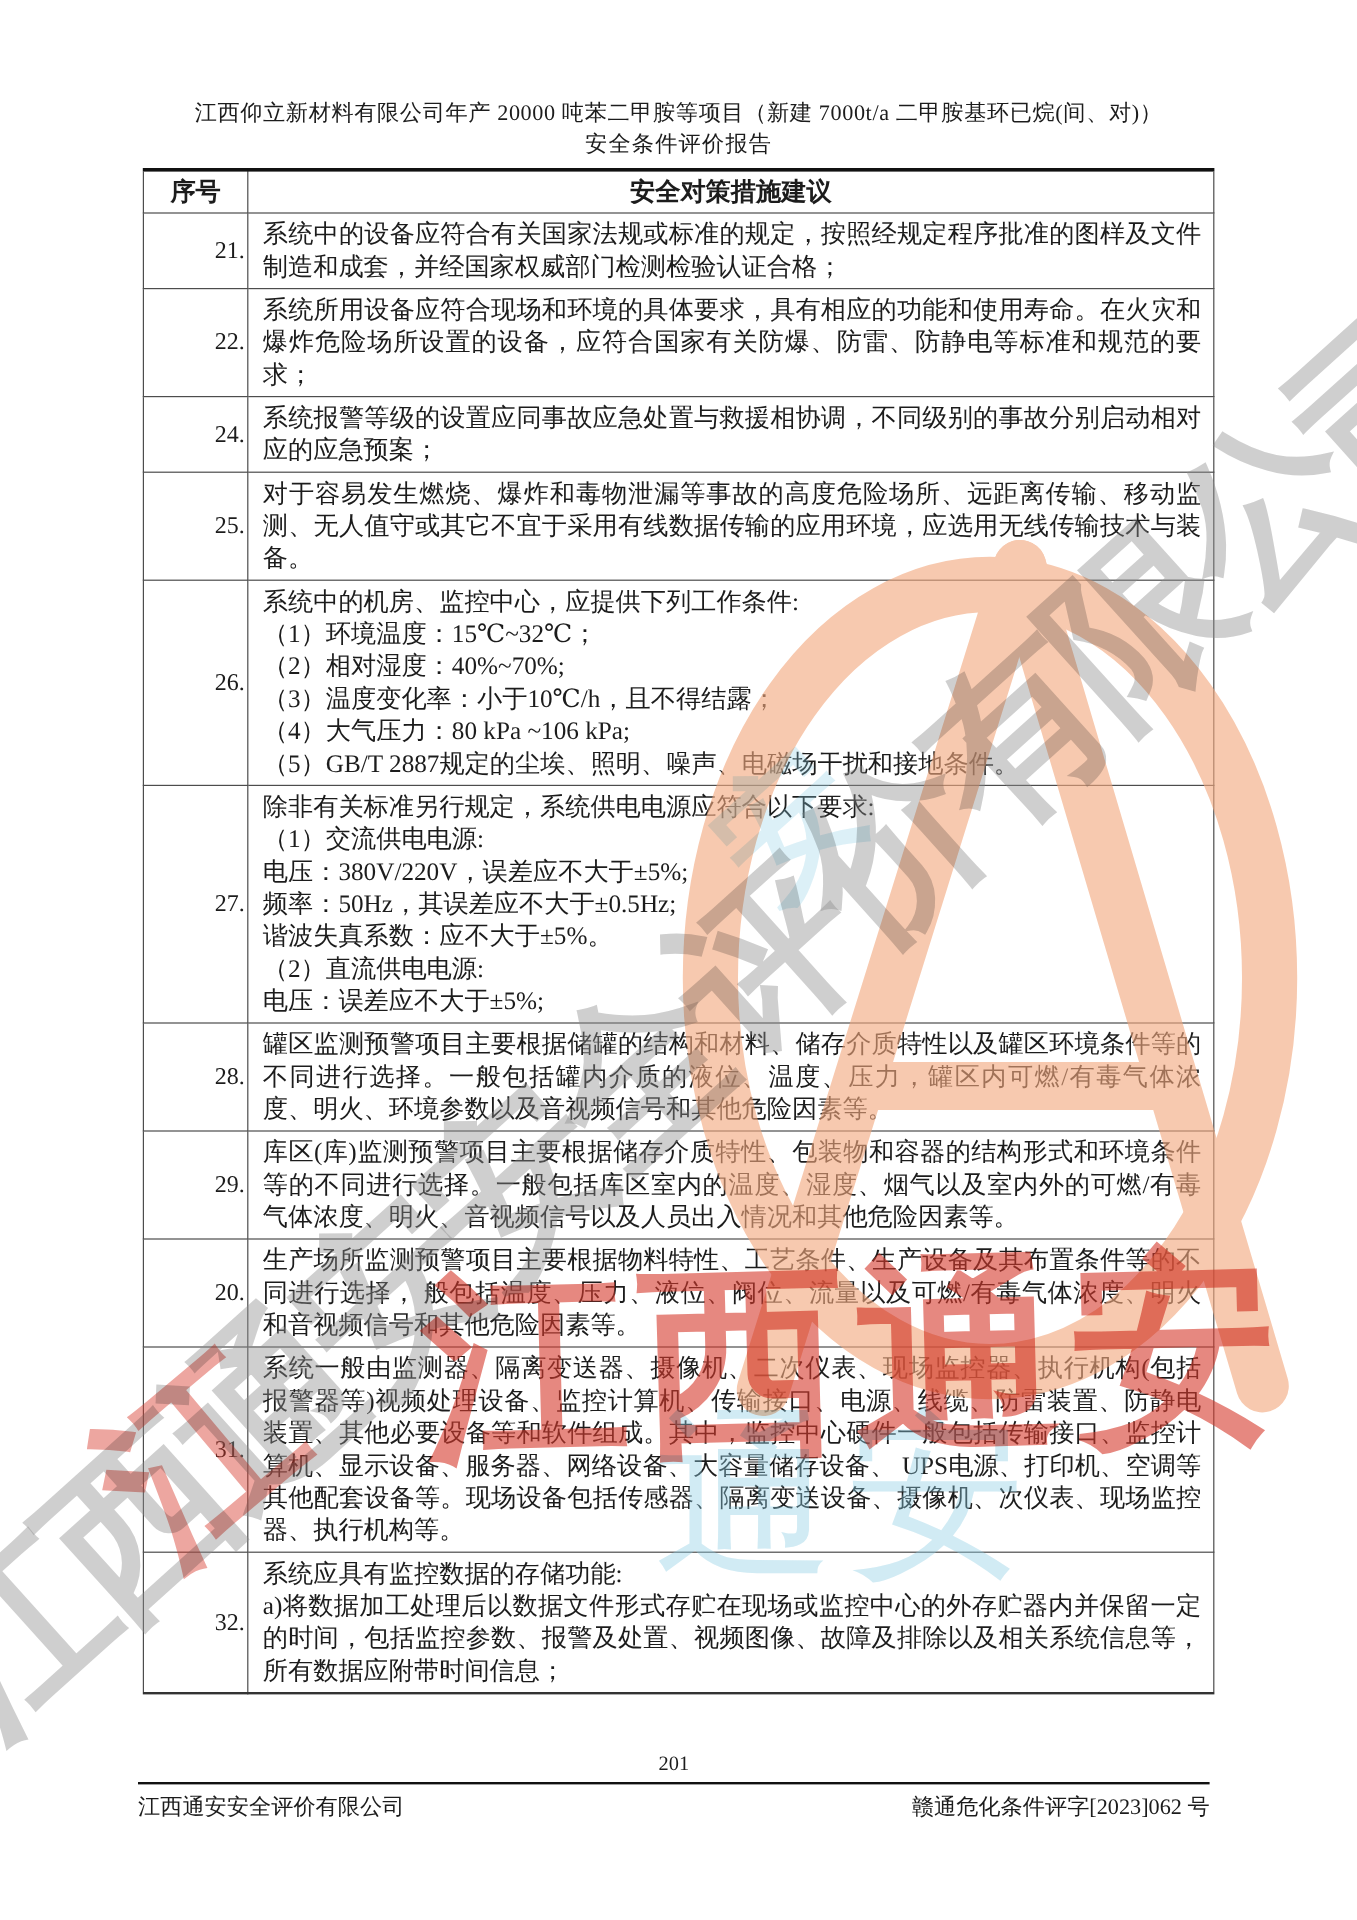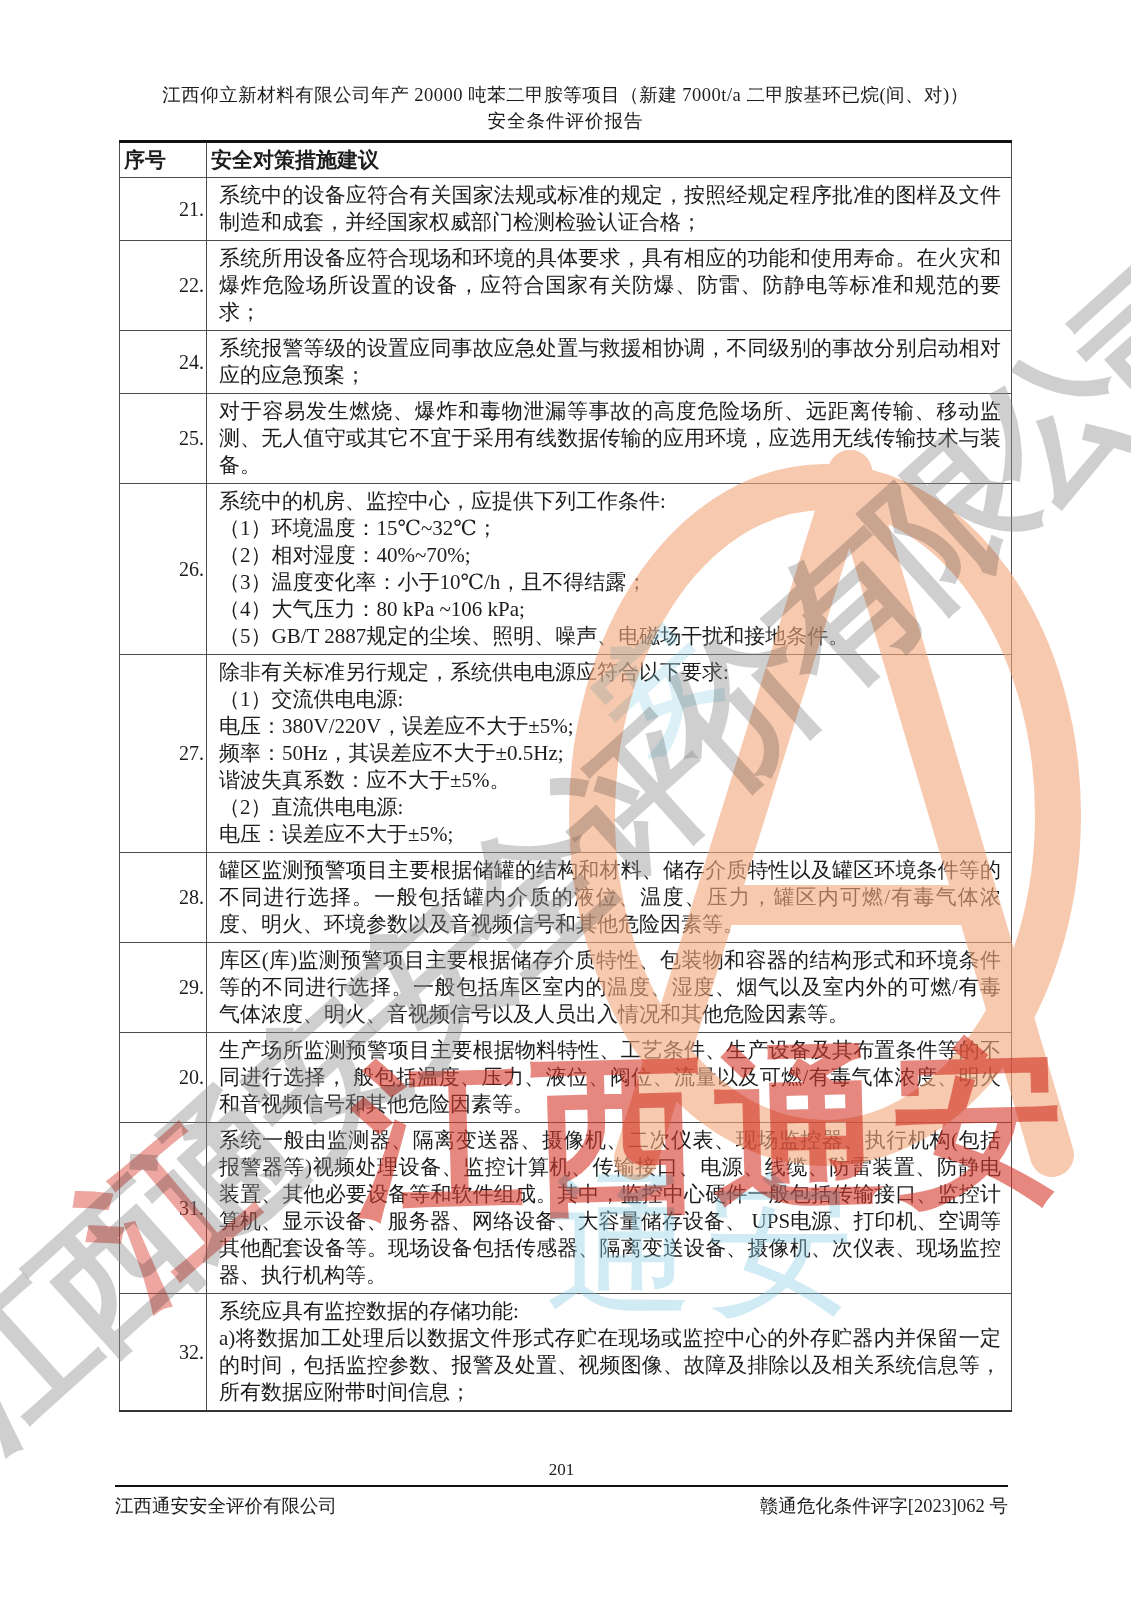--- a/index.html
+++ b/index.html
@@ -22,21 +22,21 @@
     border-collapse:collapse;
     table-layout:fixed;
     border-left:1px solid #4d4d4d;
     border-right:1px solid #4d4d4d;
     border-top:3px solid #111;
     border-bottom:2px solid #333;
   }
   .measures-table th {
     border:1px solid #4d4d4d;
     font-size:21px; font-weight:bold;
-    height:34px; text-align:left;
+    height:34px; text-align:center;
     padding:0 4px;
   }
   .measures-table th.col-no { width:78px; }
   .measures-table td {
     border:1px solid #4d4d4d;
     font-size:21px; line-height:27px;
     vertical-align:middle;
   }
   .measures-table td.cell-no {
     text-align:right; font-size:20px;

